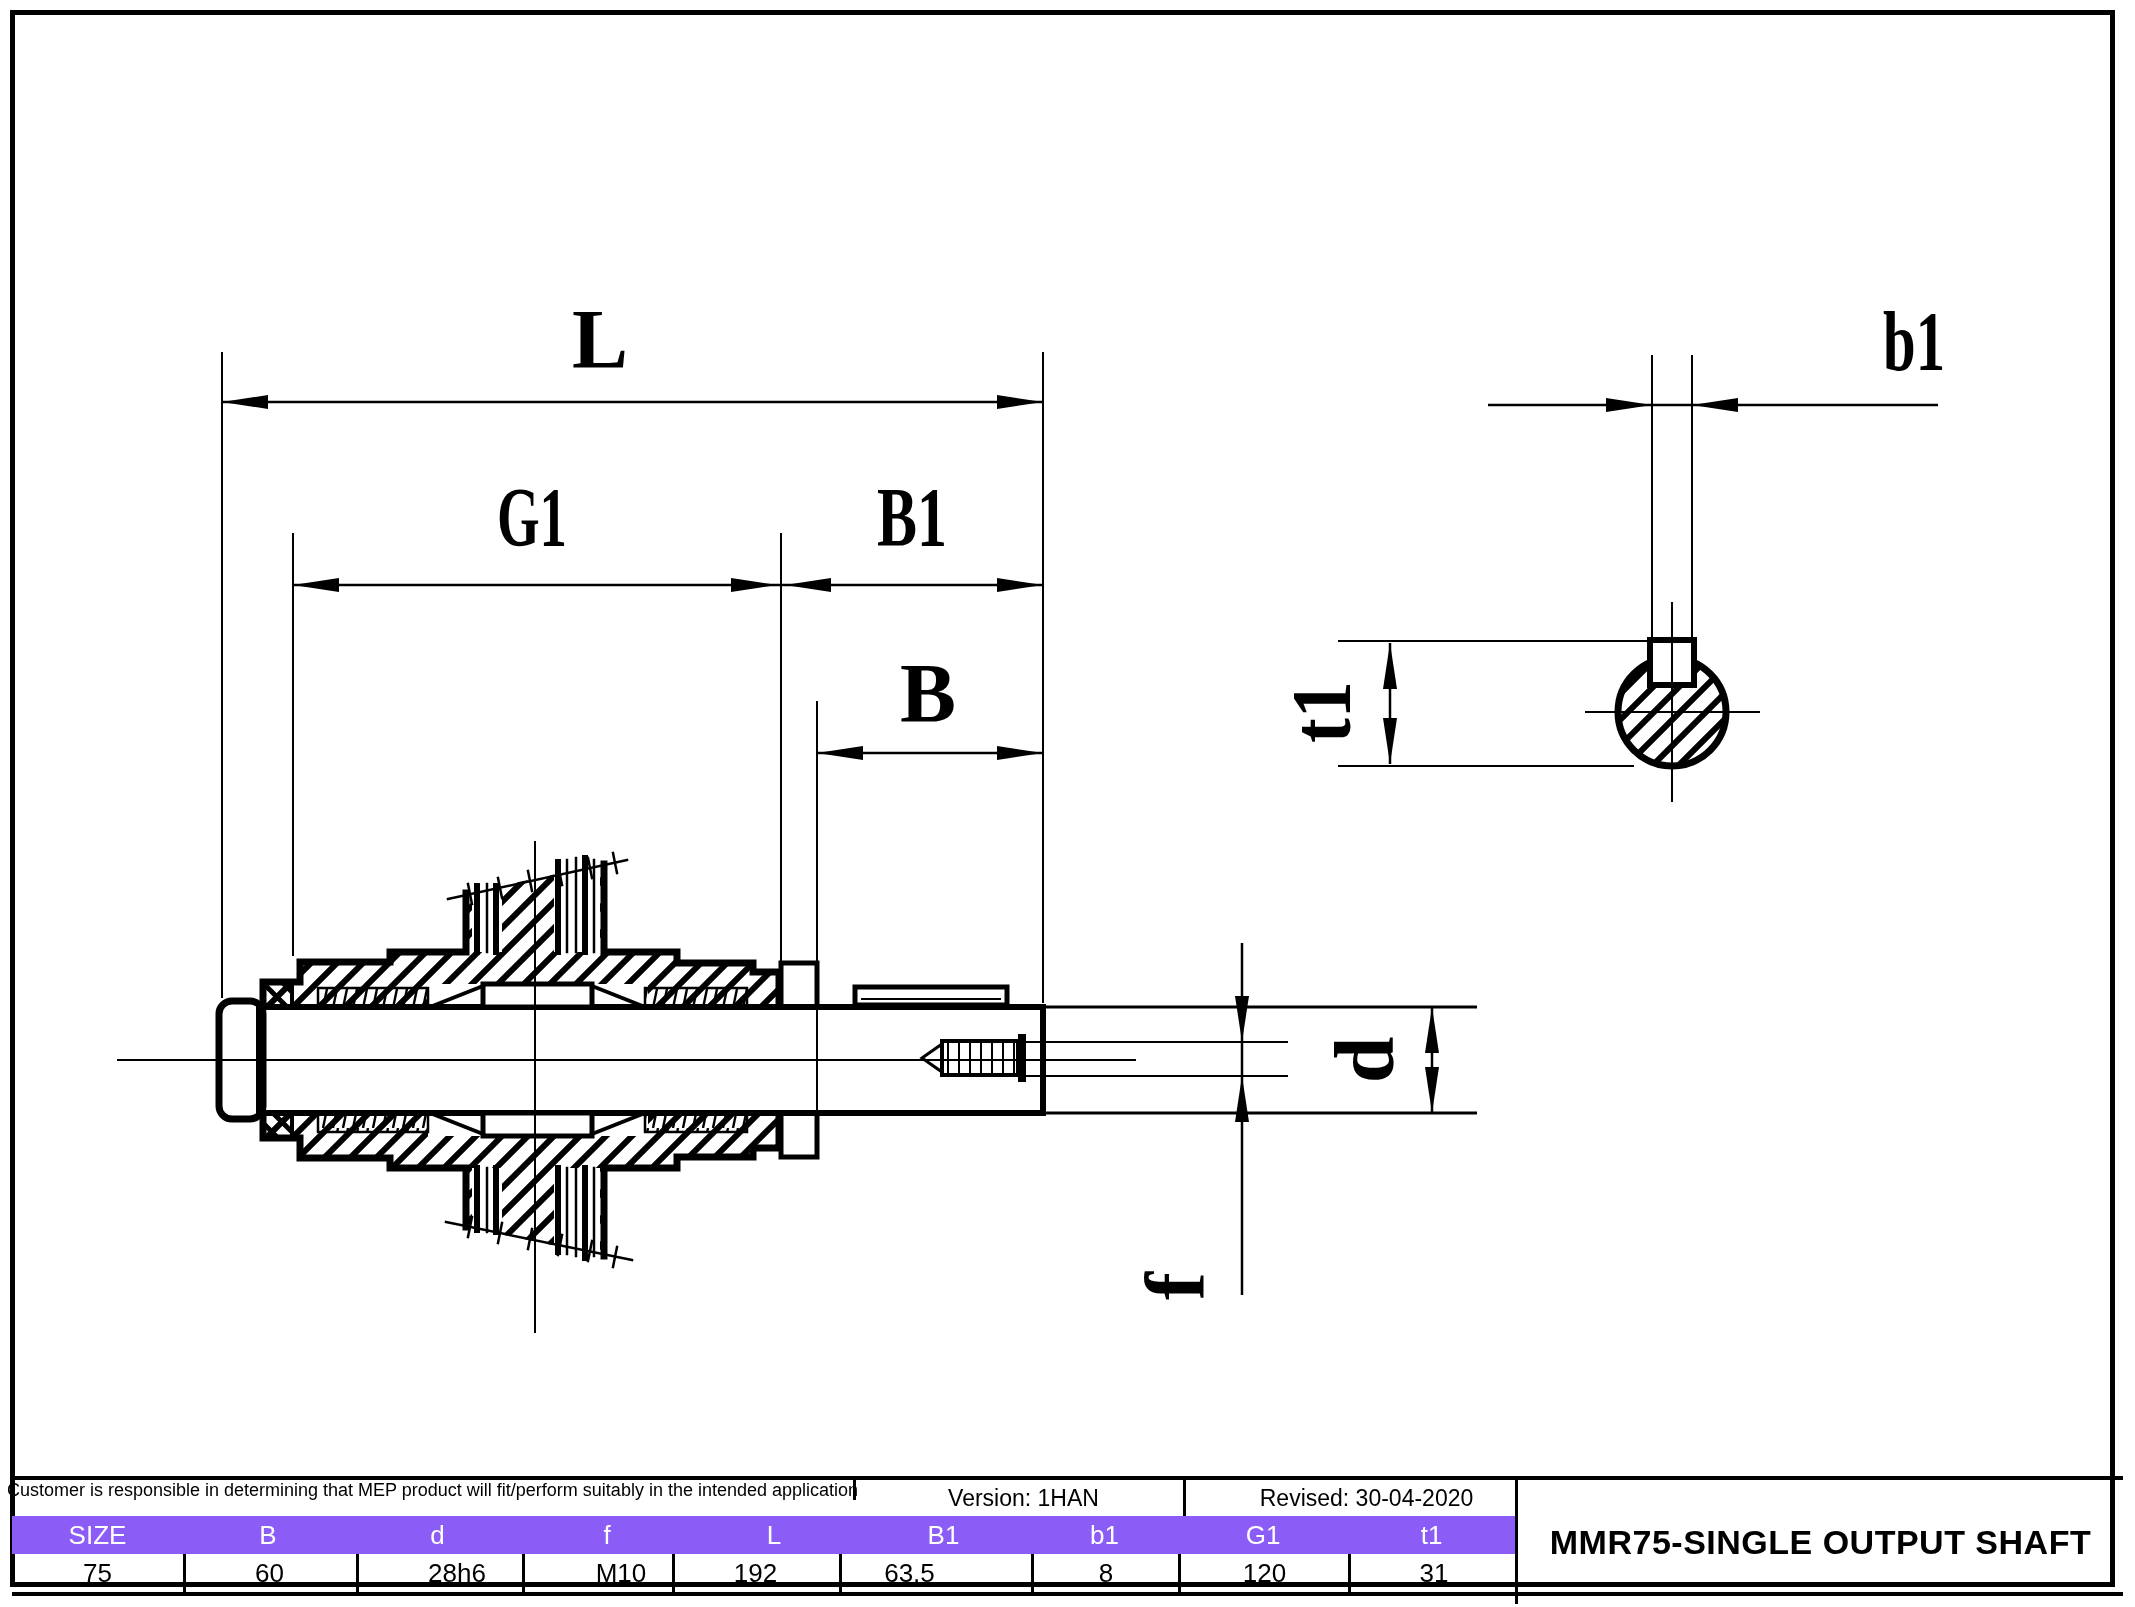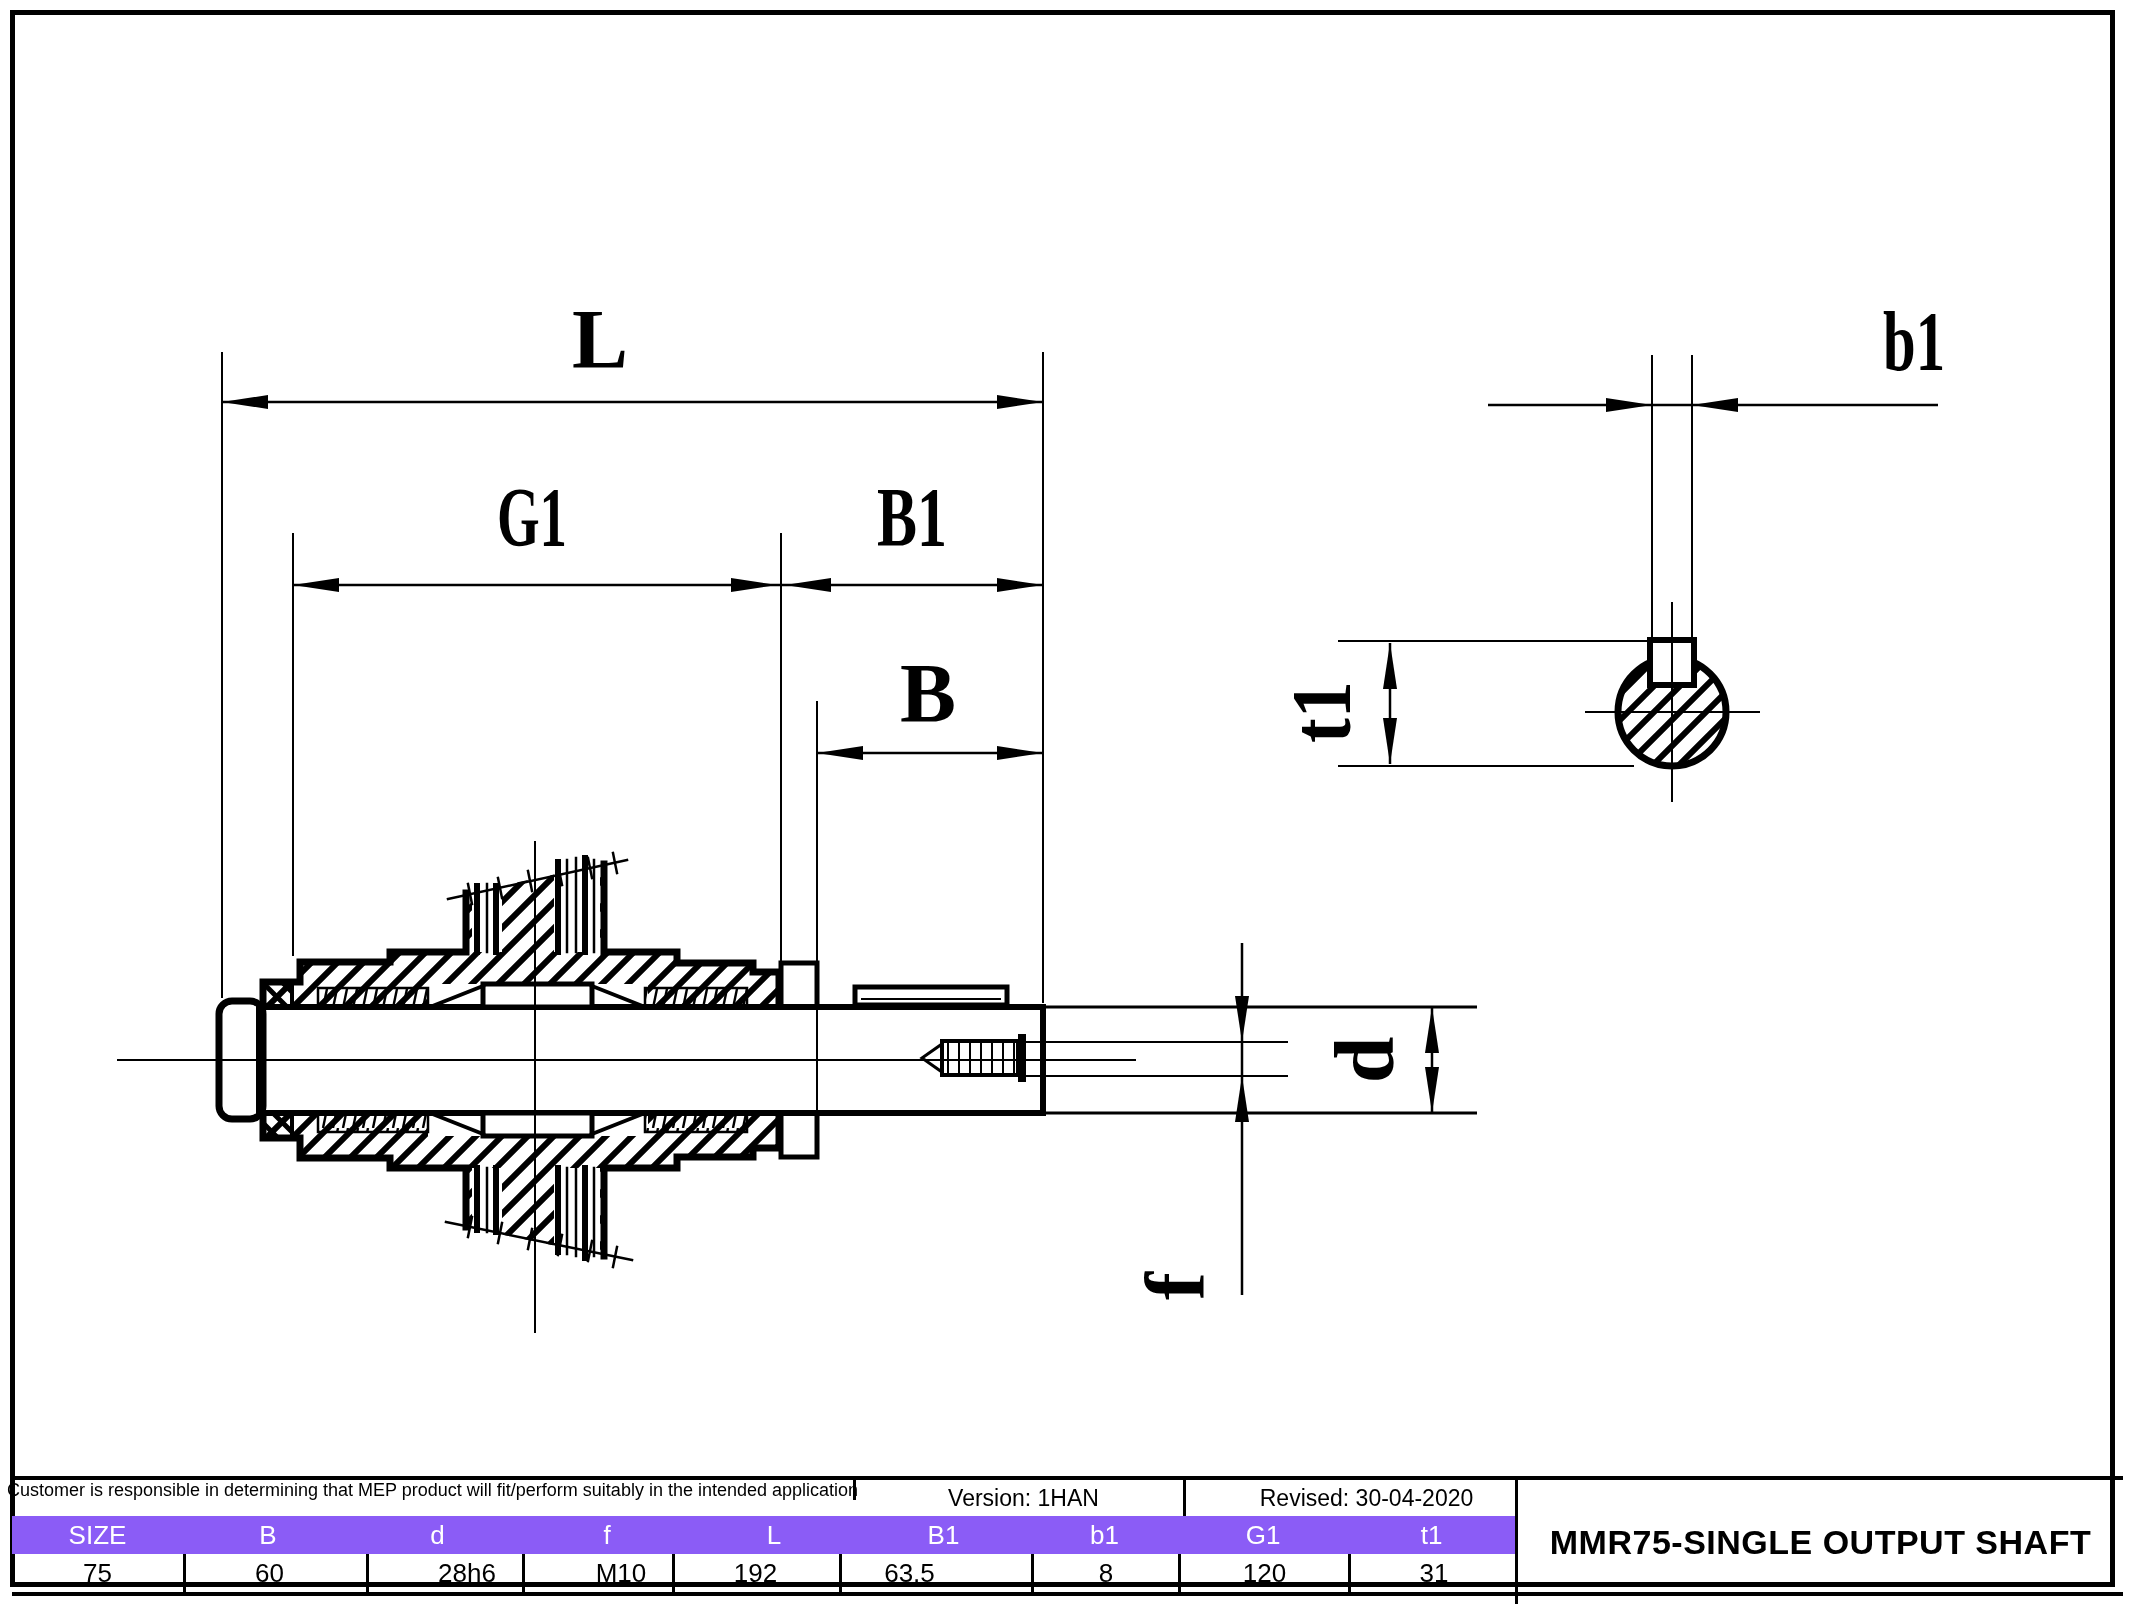--- a/index.html
+++ b/index.html
@@ -201,21 +201,21 @@
     <div class="cell hcell" style="left:510px;width:170px">f</div>
     <div class="cell hcell" style="left:680px;width:164px">L</div>
     <div class="cell hcell" style="left:844px;width:175px">B1</div>
     <div class="cell hcell" style="left:1019px;width:147px">b1</div>
     <div class="cell hcell" style="left:1166px;width:170px">G1</div>
     <div class="cell hcell" style="left:1336px;width:167px">t1</div>
   </div>
 
   <div class="cell vcell first" style="left:0;width:171px">75</div>
   <div class="cell vcell" style="left:171px;width:170px">60</div>
-  <div class="cell vcell" style="left:354px;width:199px">28h6</div>
+  <div class="cell vcell" style="left:344px;width:199px">28h6</div>
   <div class="cell vcell" style="left:510px;width:195px">M10</div>
   <div class="cell vcell" style="left:660px;width:164px">192</div>
   <div class="cell vcell" style="left:827px;width:138px">63.5</div>
   <div class="cell vcell" style="left:1019px;width:147px">8</div>
   <div class="cell vcell" style="left:1166px;width:170px">120</div>
   <div class="cell vcell" style="left:1336px;width:169px">31</div>
 
   <div class="cell title-cell">MMR75-SINGLE OUTPUT SHAFT</div>
 </div>
 

